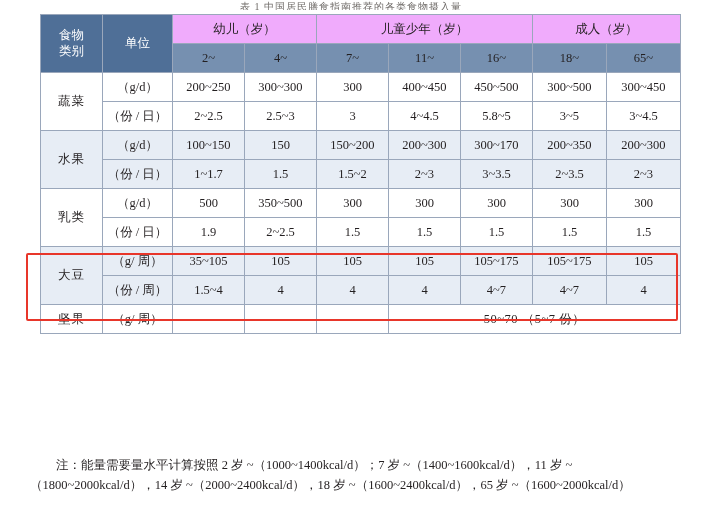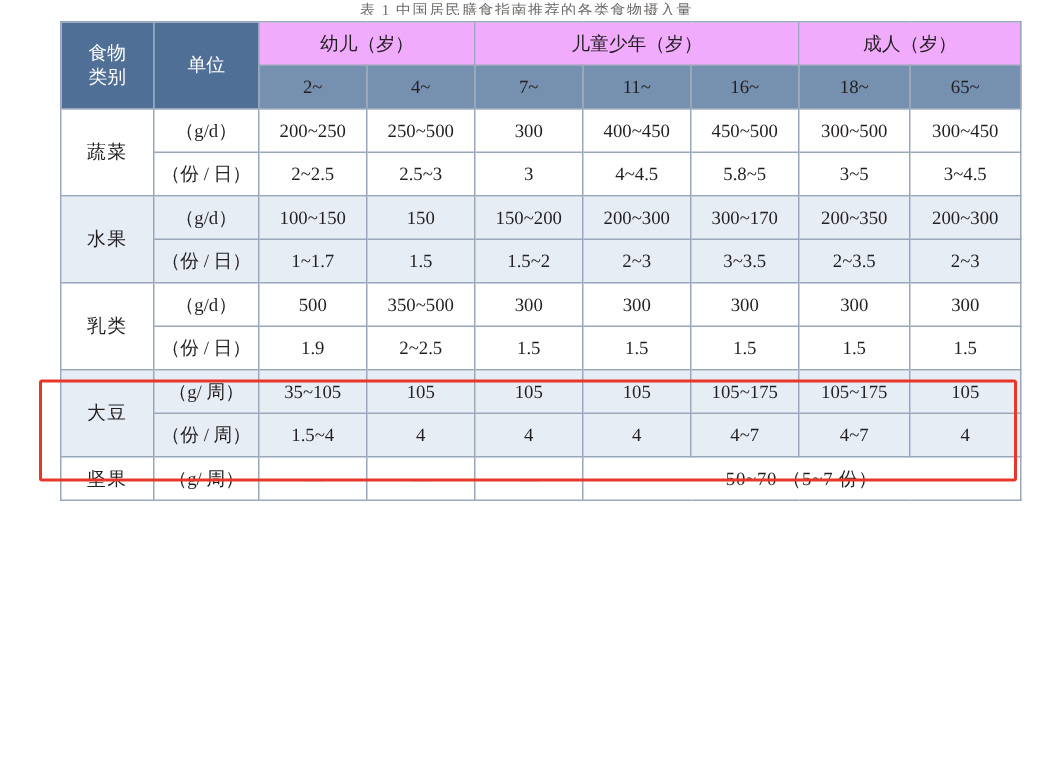--- a/index.html
+++ b/index.html
@@ -151,21 +151,21 @@
         <td>11~</td>
         <td>16~</td>
         <td>18~</td>
         <td>65~</td>
       </tr>
 
       <tr class="band-a">
         <td class="rowlabel" rowspan="2">蔬菜</td>
         <td class="unitcell">（g/d）</td>
         <td class="nutcell">200~250</td>
-        <td class="nutcell">250~500</td>
+        <td class="nutcell">300~300</td>
         <td class="nutcell">300</td>
         <td class="nutcell">400~450</td>
         <td class="nutcell">450~500</td>
         <td class="nutcell">300~500</td>
         <td class="nutcell">300~450</td>
       </tr>
       <tr class="band-a">
         <td class="unitcell">（份 / 日）</td>
         <td class="nutcell">2~2.5</td>
         <td class="nutcell">2.5~3</td>
@@ -248,14 +248,18 @@
         <td class="dash">—</td>
         <td class="dash">—</td>
         <td class="dash">—</td>
         <td class="nuts-span" colspan="4">50~70 （5~7 份）</td>
       </tr>
     </tbody>
   </table>
 
   <div class="highlight-box"></div>
 
+  <div class="note">
+    <span class="lead">注：能量需要量水平计算按照 2 岁 ~（1000~1400kcal/d）；7 岁 ~（1400~1600kcal/d），11 岁 ~</span>
+    <span class="note-line2">（1800~2000kcal/d），14 岁 ~（2000~2400kcal/d），18 岁 ~（1600~2400kcal/d），65 岁 ~（1600~2000kcal/d）</span>
+  </div>
 
 </div>
 
 </body></html>

